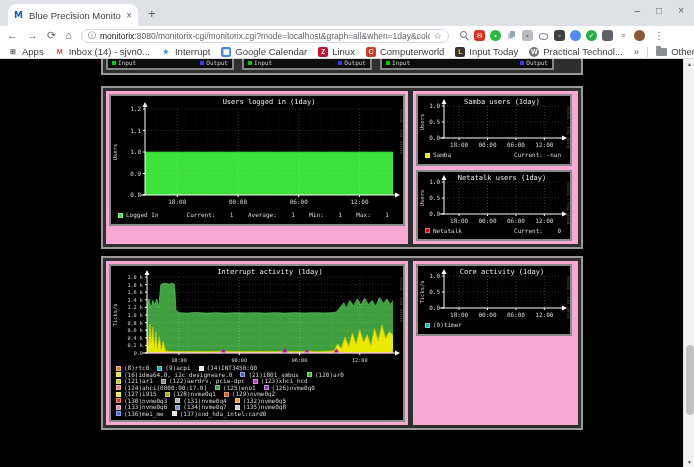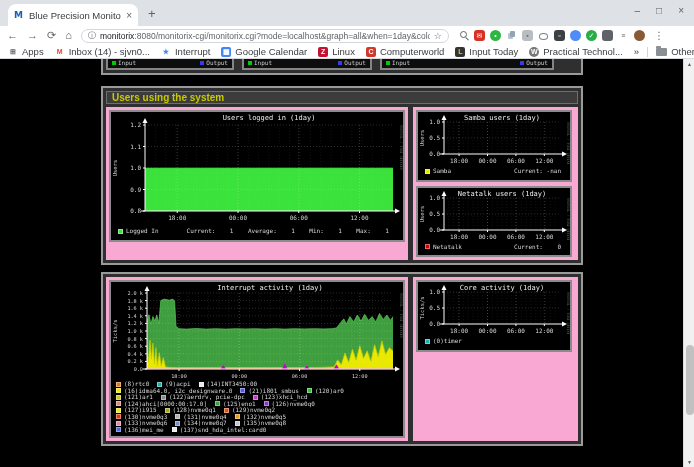--- a/index.html
+++ b/index.html
@@ -178,21 +178,20 @@
             <span><span class="sw" style="background: rgb(0, 204, 0);"></span>Input</span>
             <span><span class="sw" style="background: rgb(58, 58, 232);"></span>Output</span>
           </div>
           <div class="pbox" style="width: 174px;">
             <span><span class="sw" style="background: rgb(0, 204, 0);"></span>Input</span>
             <span><span class="sw" style="background: rgb(58, 58, 232);"></span>Output</span>
           </div>
         </div>
 
       <div class="panel sec1">
-        <div class="shead">Users using the system</div>
         <div class="cells">
           <div class="cell cell-l">
             <div class="gbox gbox-lg">
                 <svg width="292" height="112">
                   <rect x="0" y="0" width="292" height="112" fill="#000"></rect>
                   <polygon points="34,99 34.0,56.0 282.0,56.0 282,99" fill="#3be23b"></polygon>
                   <polyline points="34.0,56.0 282.0,56.0" fill="none" stroke="#25c425" stroke-width="0.7"></polyline>
                   <line x1="44.33333333333333" y1="13" x2="44.33333333333333" y2="99" stroke="rgba(255,255,255,0.07)" stroke-dasharray="1,2"></line>
                   <line x1="54.666666666666664" y1="13" x2="54.666666666666664" y2="99" stroke="rgba(255,255,255,0.07)" stroke-dasharray="1,2"></line>
                   <line x1="65" y1="13" x2="65" y2="99" stroke="rgba(255,255,255,0.07)" stroke-dasharray="1,2"></line>

